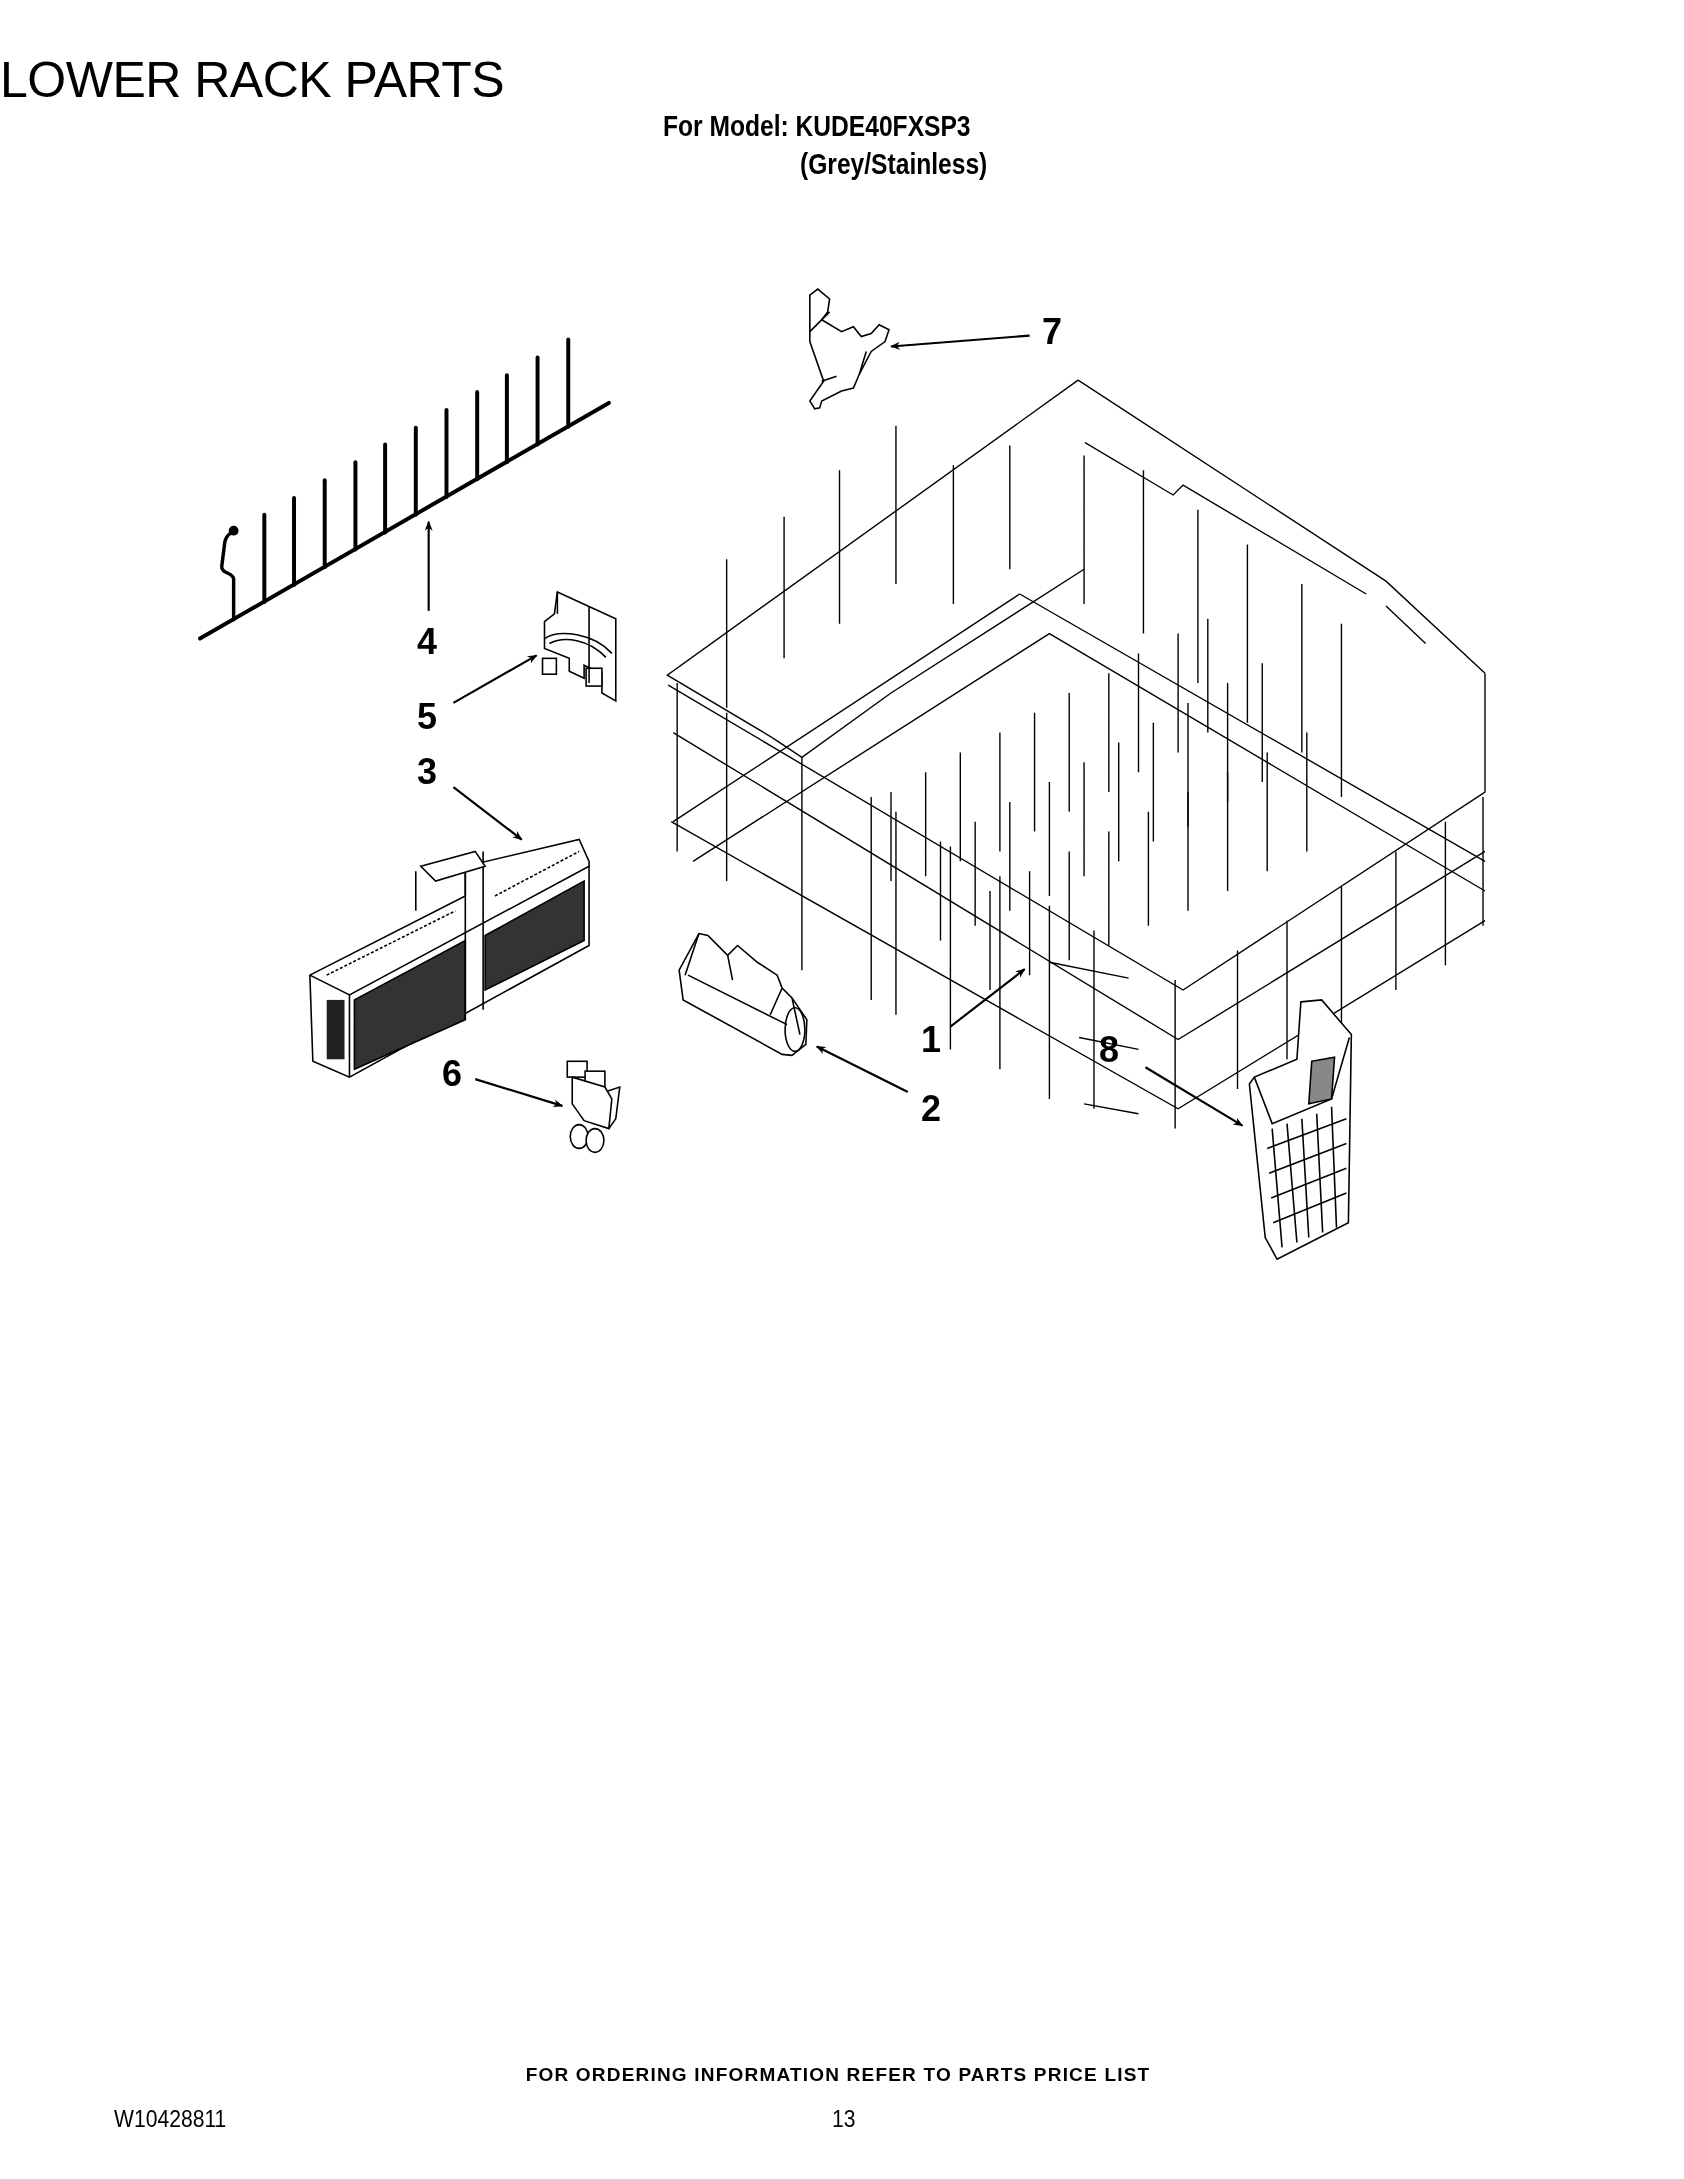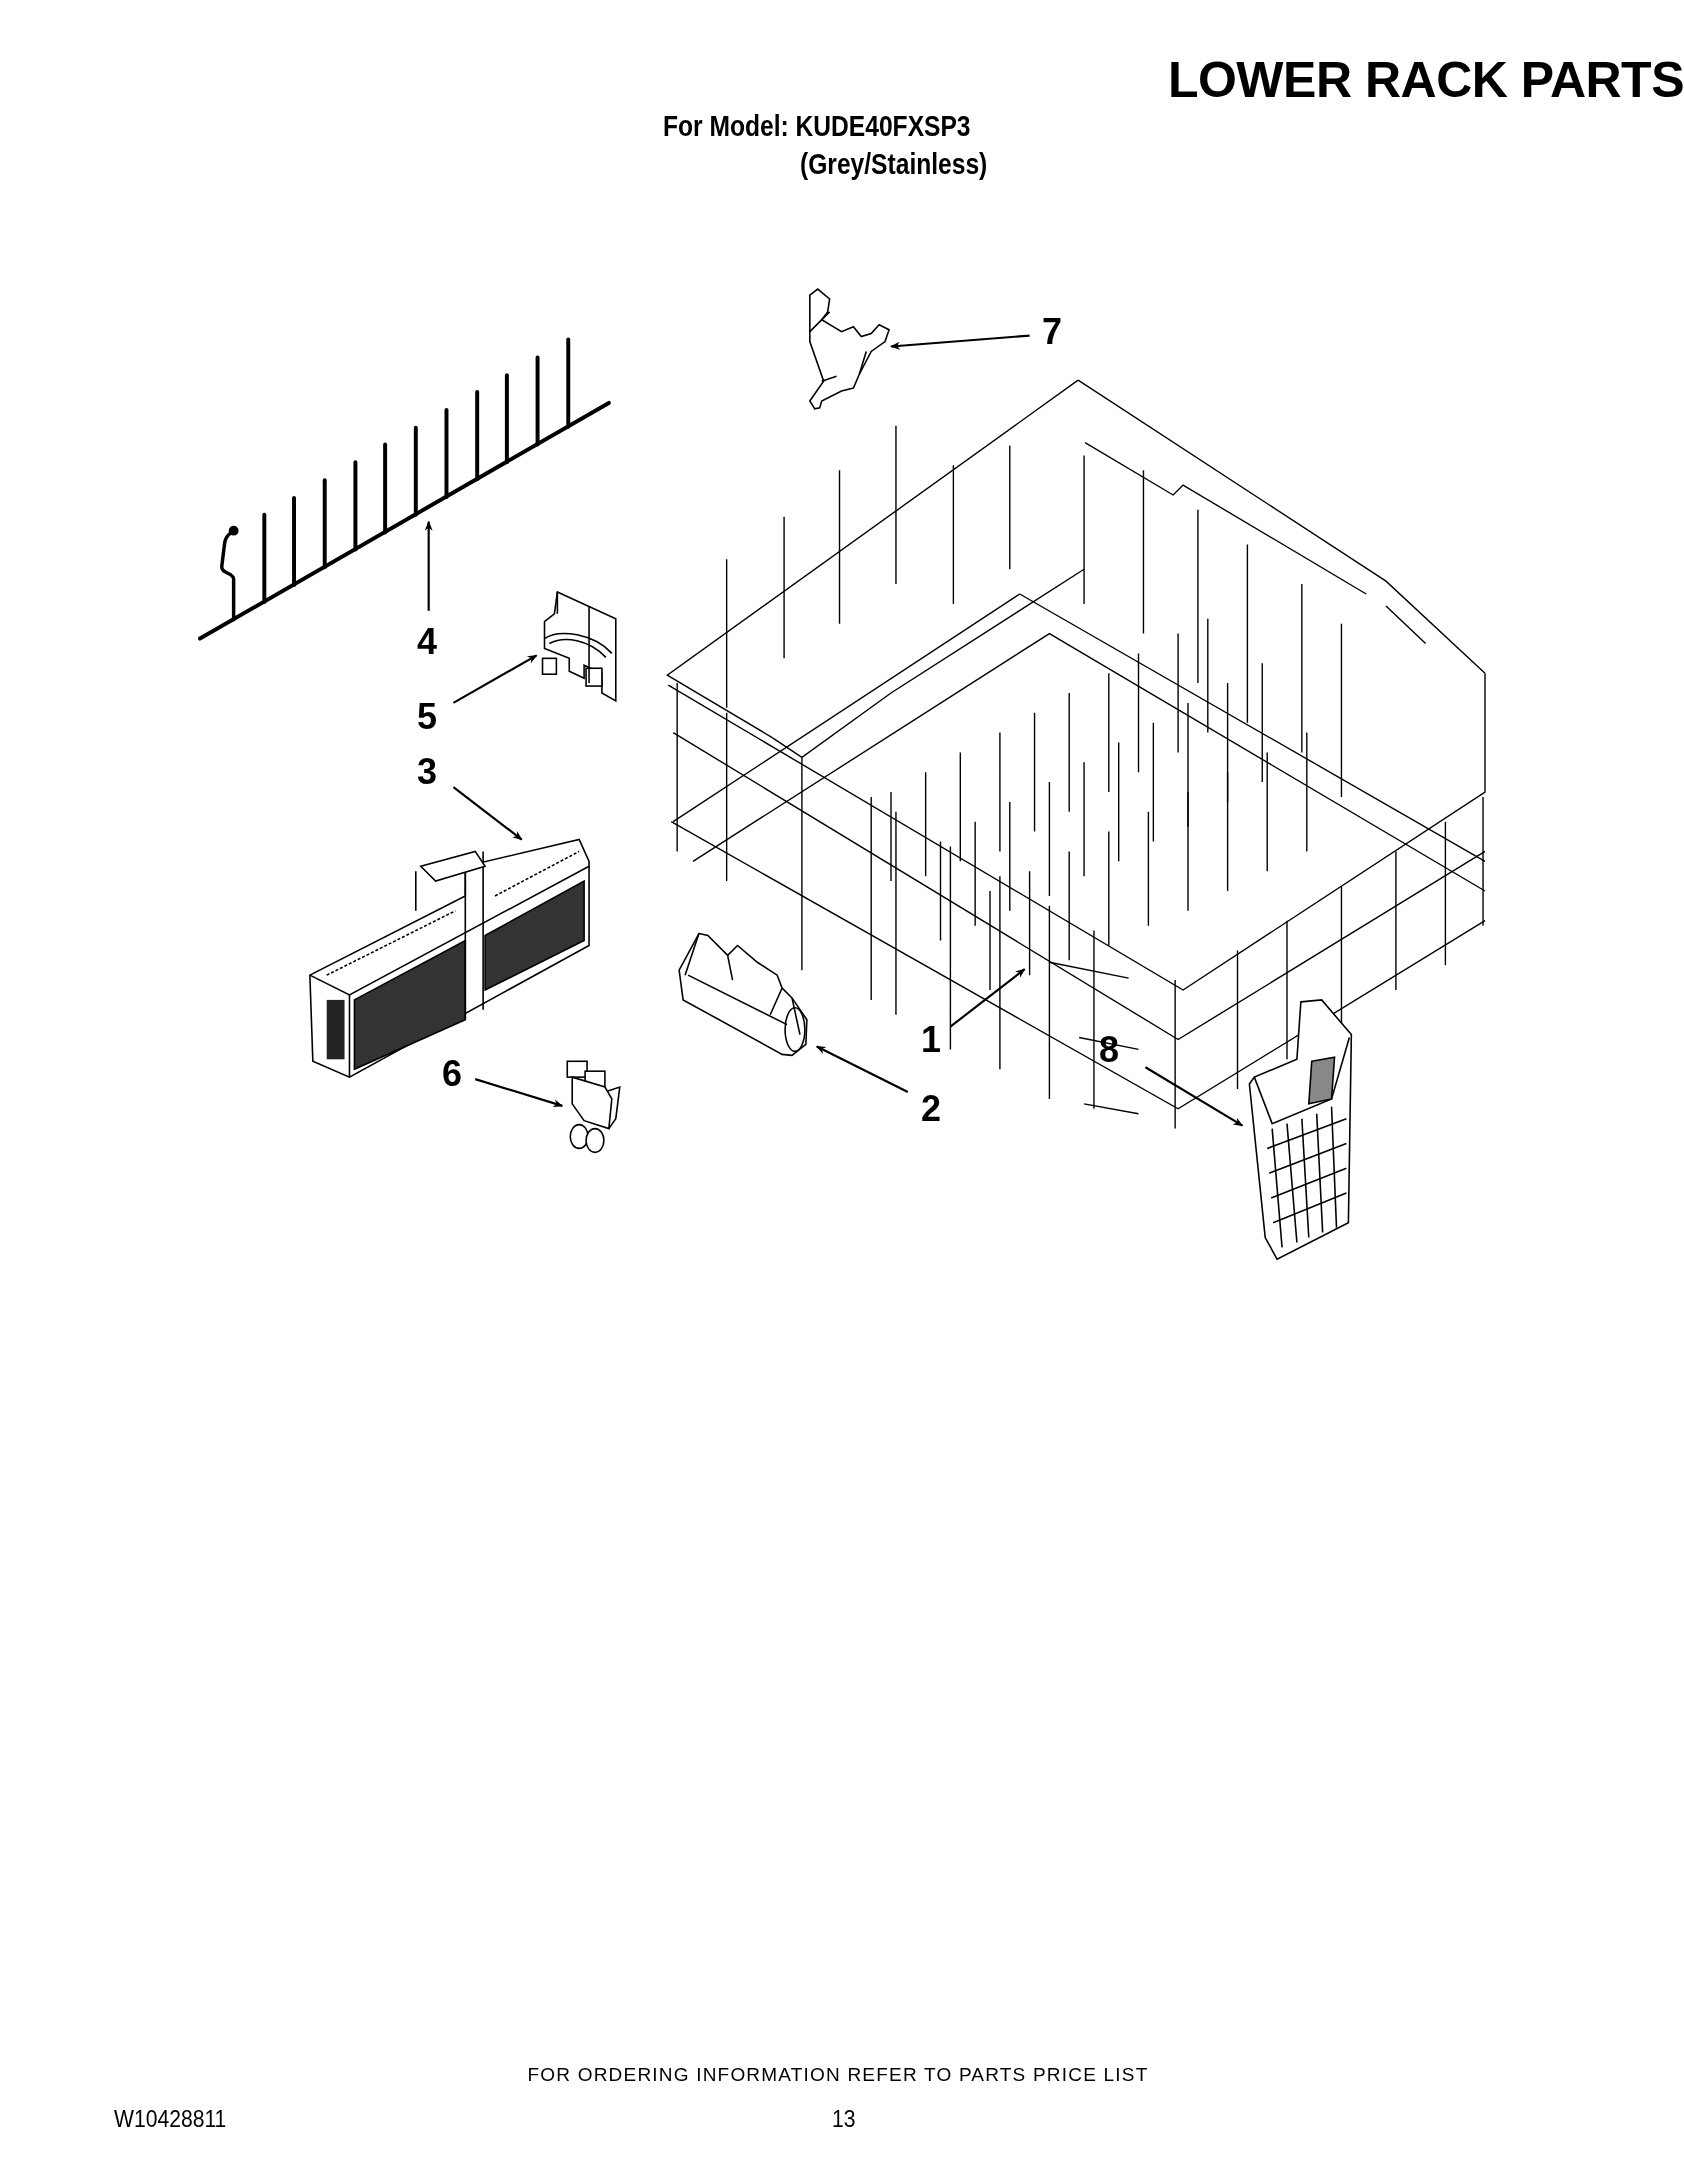--- a/index.html
+++ b/index.html
@@ -1,27 +1,27 @@
 <!DOCTYPE html>
 <html><head>
 <meta charset="utf-8">
 <style>
   html, body { margin: 0; padding: 0; background: #ffffff; }
   body { width: 1684px; height: 2179px; position: relative; overflow: hidden;
          font-family: "Liberation Sans", sans-serif; color: #000; }
-  .title { position: absolute; left: 0; width: 1684px; top: 51px; text-align: right;
-           font-weight: bold; font-size: 50px; letter-spacing: -0.5px; transform: translateX(0px); }
+  .title { position: absolute; left: 0; width: 1684px; top: 51px; text-align: left;
+           font-weight: normal; font-size: 50px; letter-spacing: -0.5px; transform: translateX(0px); }
   .model { position: absolute; left: 663px; top: 109px; font-weight: bold; font-size: 30px;
            transform: scaleX(0.82); transform-origin: left top; white-space: nowrap; }
   .variant { position: absolute; left: 800px; top: 147px; font-weight: bold; font-size: 30px;
            transform: scaleX(0.82); transform-origin: left top; white-space: nowrap; }
   .diagram { position: absolute; left: 0; top: 0; width: 1684px; height: 2179px; }
   .callout { position: absolute; font-weight: bold; font-size: 36px; line-height: 36px; }
   .footer-note { position: absolute; left: 0; width: 1676px; top: 2064px; text-align: center;
-           font-weight: normal; font-size: 19px; letter-spacing: 1.2px; }
+           font-weight: bold; font-size: 19px; letter-spacing: 1.2px; }
   .doc-id { position: absolute; left: 114px; top: 2105px; font-size: 24px;
            transform: scaleX(0.88); transform-origin: left top; }
   .page-num { position: absolute; left: 832px; top: 2105px; font-size: 24px;
            transform: scaleX(0.88); transform-origin: left top; }
 </style>
 </head>
 <body>
 
 <div class="title">LOWER RACK PARTS</div>
 <div class="model">For Model: KUDE40FXSP3</div>

